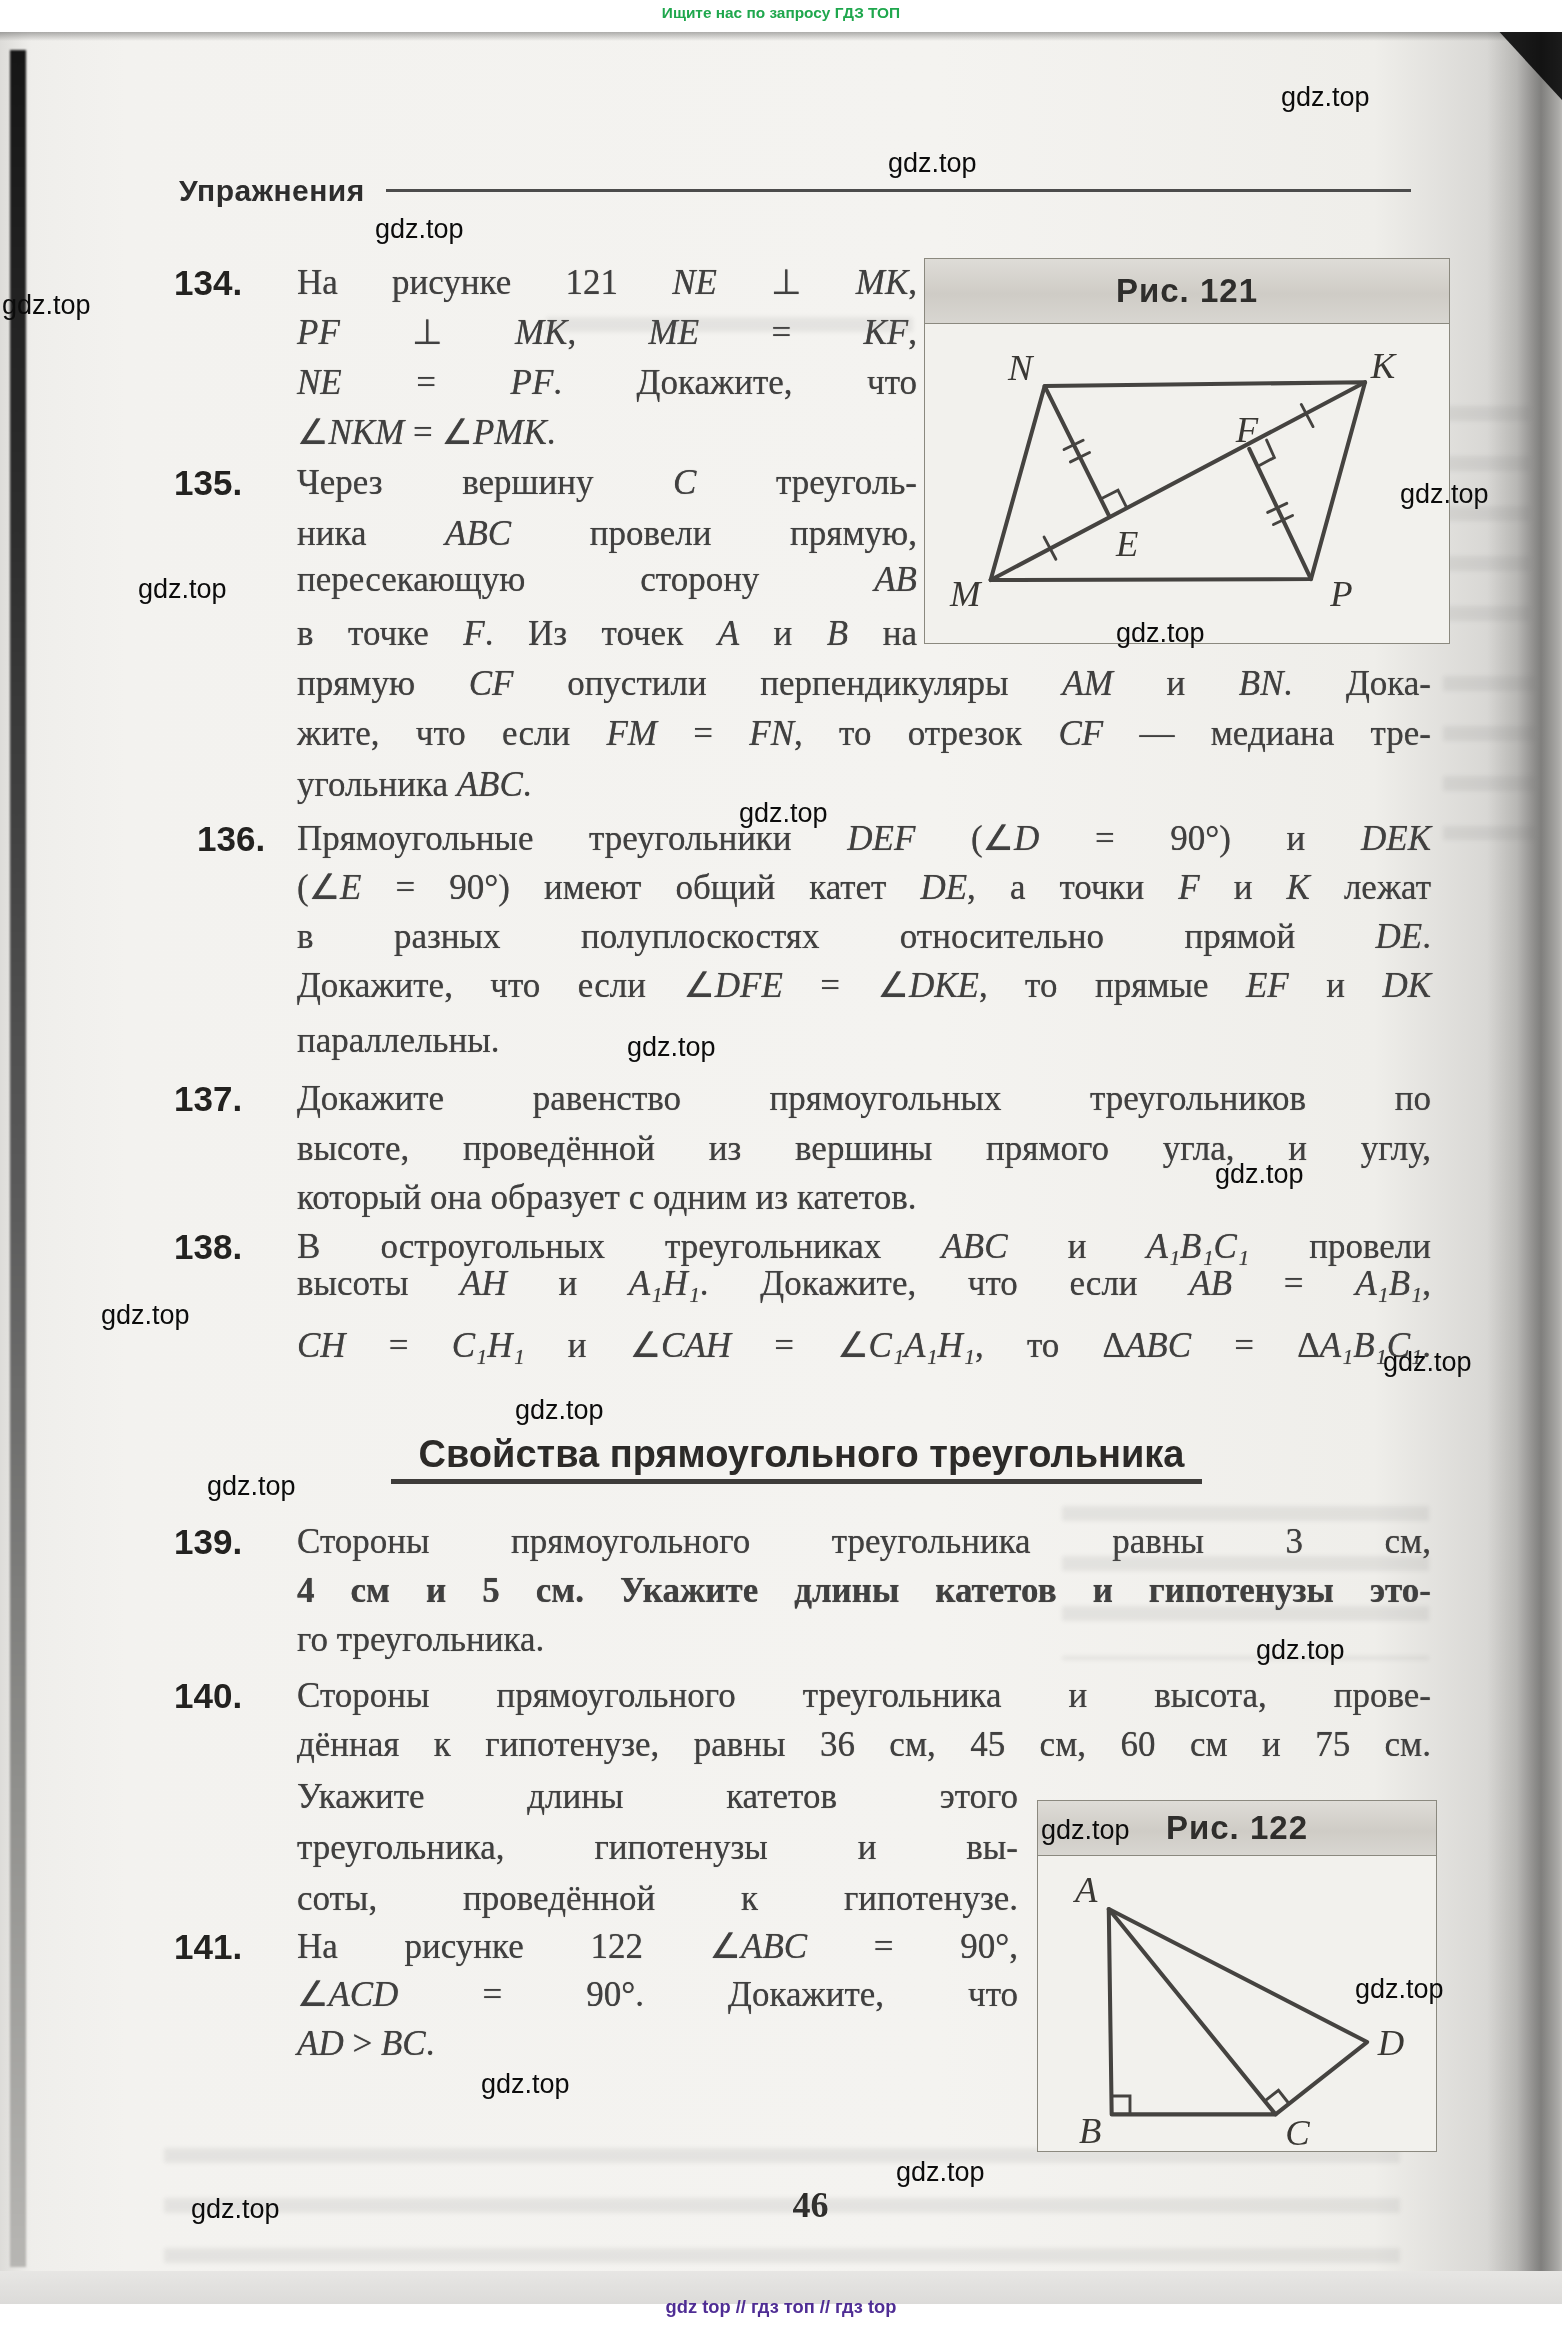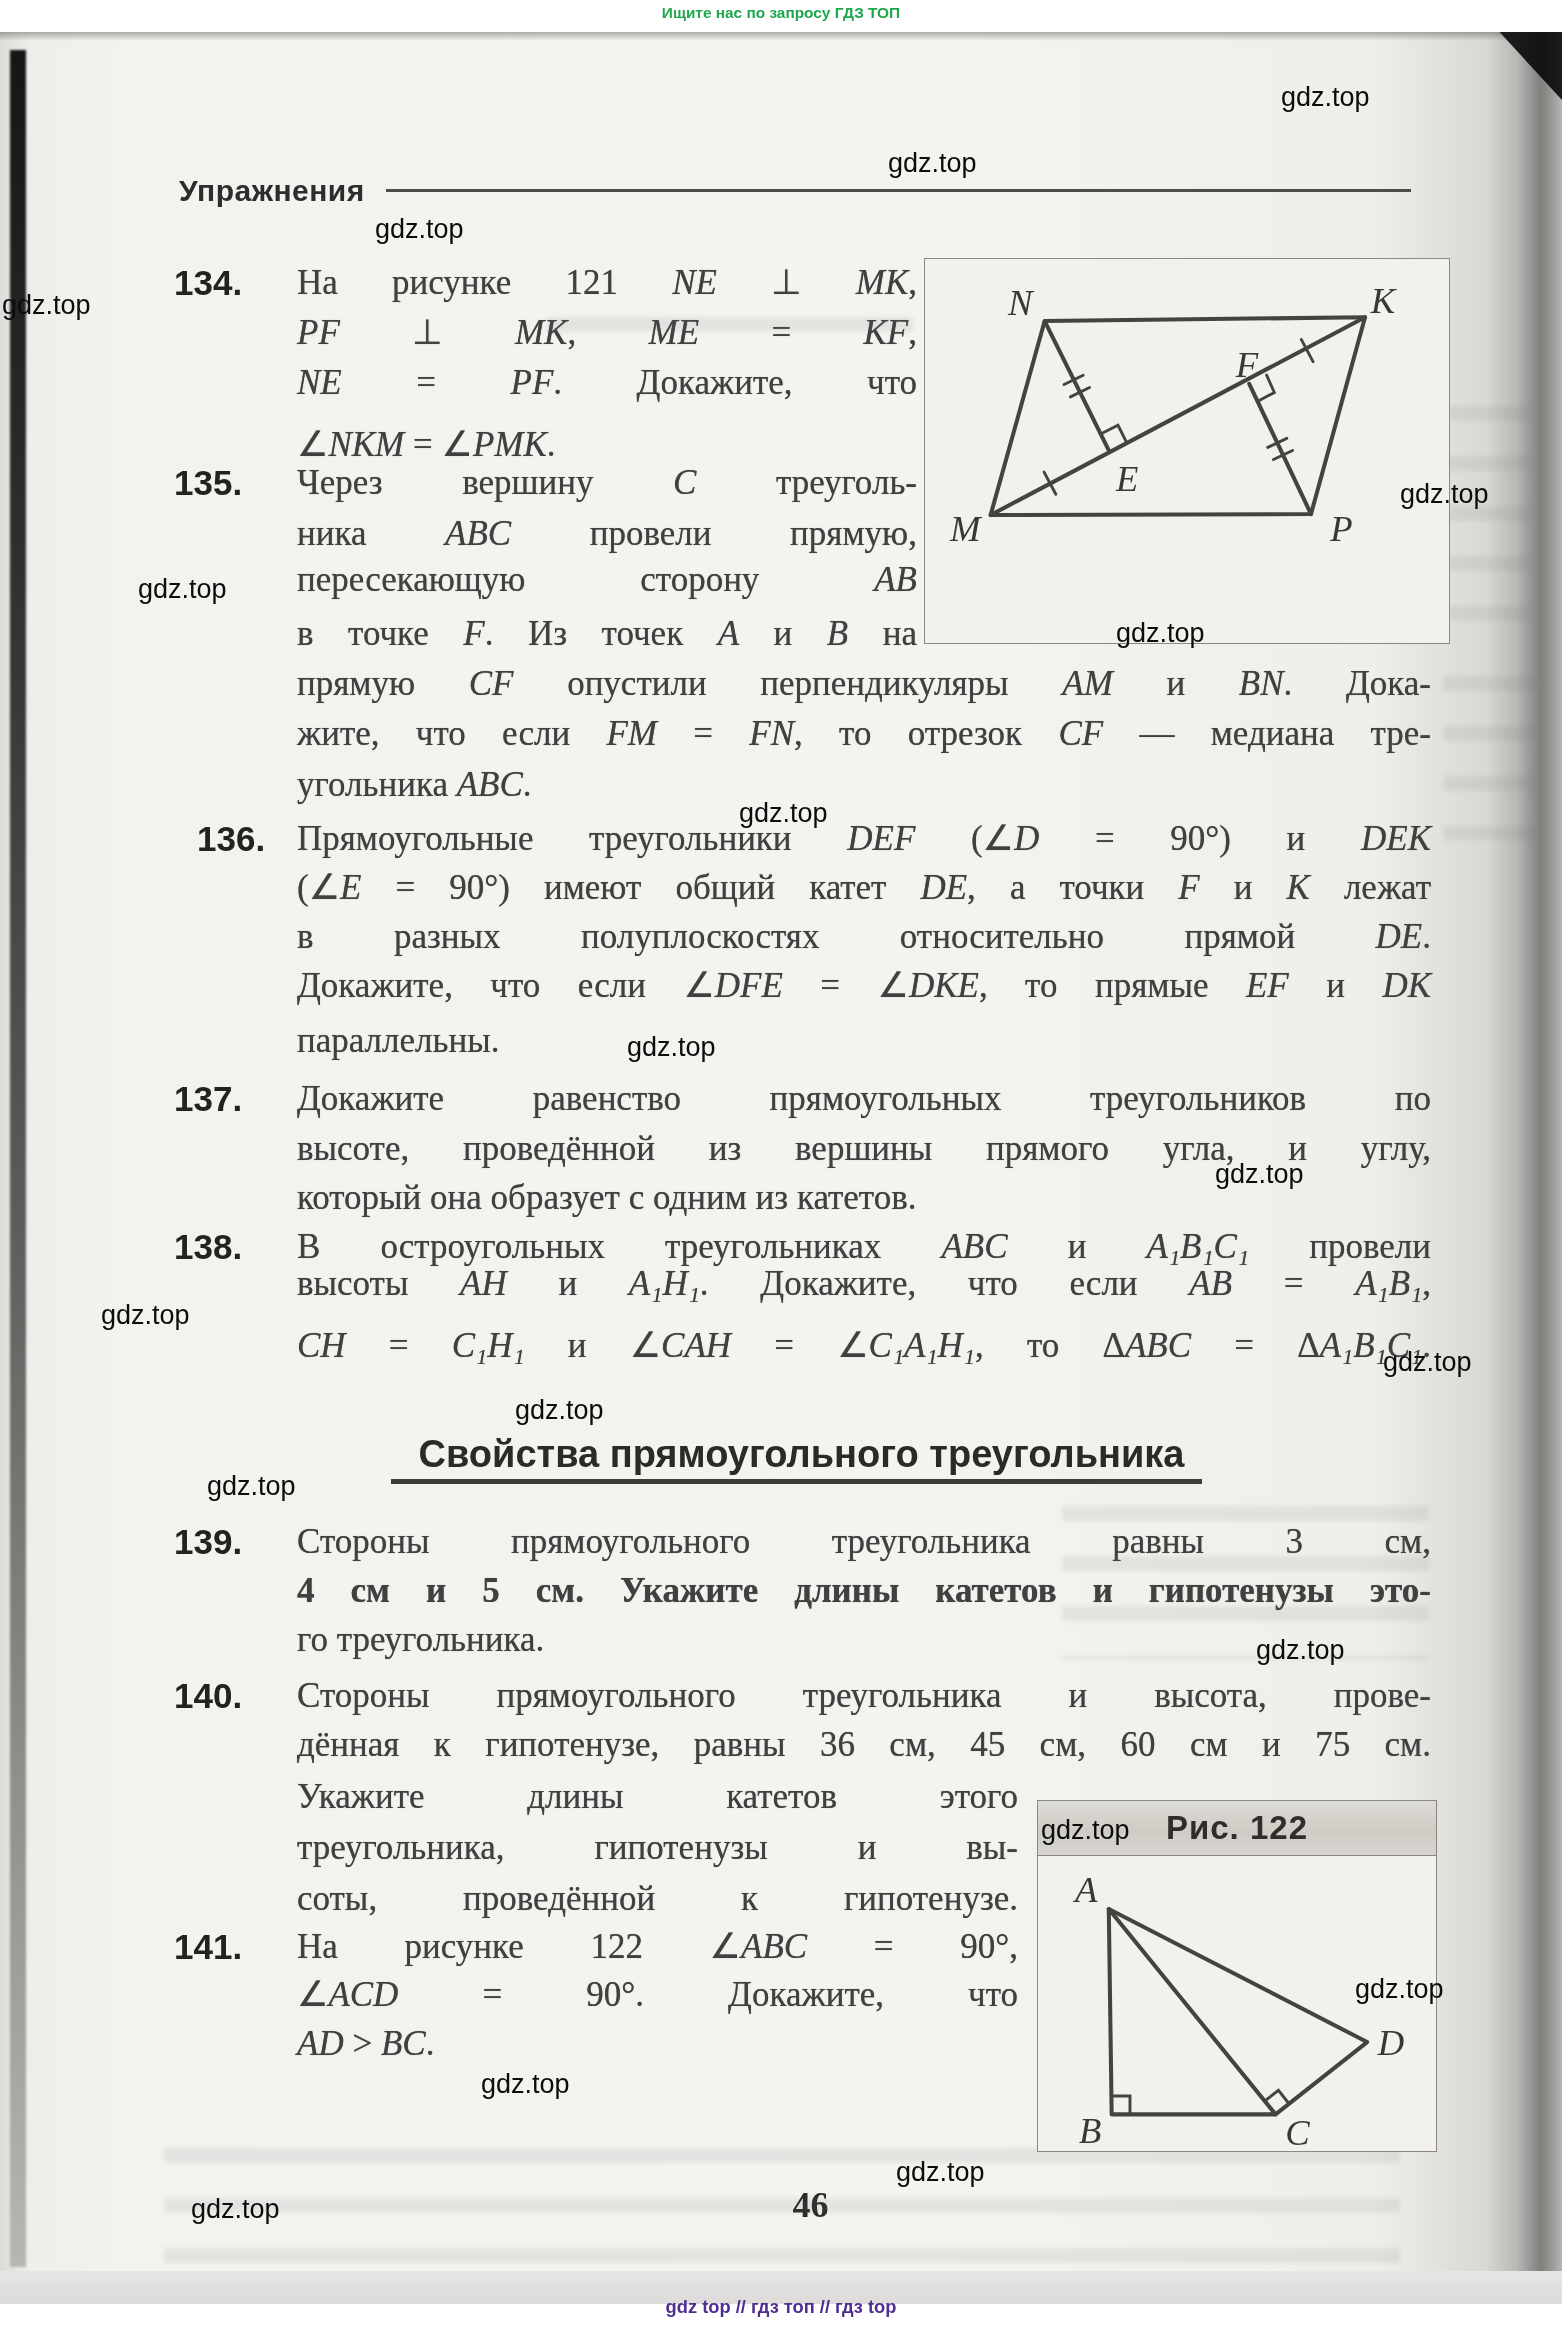--- a/index.html
+++ b/index.html
@@ -82,21 +82,21 @@
 <div class="abs" id="header-rule"></div>
 
 <div class="abs" id="section-heading">Свойства прямоугольного треугольника</div>
 <div class="abs" id="section-rule"></div>
 
 <div id="exercises">
     <div class="abs ex-num" style="left: 174px; top: 263px;">134.</div>
     <div class="abs ex-line just" style="left: 297px; top: 263px; width: 620px;">На рисунке 121 <i>NE</i> ⊥ <i>MK</i>,</div>
     <div class="abs ex-line just" style="left: 297px; top: 313px; width: 620px;"><i>PF</i> ⊥ <i>MK</i>, <i>ME</i> = <i>KF</i>,</div>
     <div class="abs ex-line just" style="left: 297px; top: 363px; width: 620px;"><i>NE</i> = <i>PF</i>. Докажите, что</div>
-    <div class="abs ex-line" style="left: 297px; top: 413px; width: 620px; margin-top: 12px;">∠<i>NKM</i> = ∠<i>PMK</i>.</div>
+    <div class="abs ex-line" style="left: 297px; top: 413px; width: 620px;">∠<i>NKM</i> = ∠<i>PMK</i>.</div>
     <div class="abs ex-num" style="left: 174px; top: 463px;">135.</div>
     <div class="abs ex-line just" style="left: 297px; top: 463px; width: 620px;">Через вершину <i>C</i> треуголь-</div>
     <div class="abs ex-line just" style="left: 297px; top: 514px; width: 620px;">ника <i>ABC</i> провели прямую,</div>
     <div class="abs ex-line just" style="left: 297px; top: 560px; width: 620px;">пересекающую сторону <i>AB</i></div>
     <div class="abs ex-line just" style="left: 297px; top: 614px; width: 620px;">в точке <i>F</i>. Из точек <i>A</i> и <i>B</i> на</div>
     <div class="abs ex-line just" style="left: 297px; top: 664px; width: 1134px;">прямую <i>CF</i> опустили перпендикуляры <i>AM</i> и <i>BN</i>. Дока-</div>
     <div class="abs ex-line just" style="left: 297px; top: 714px; width: 1134px;">жите, что если <i>FM</i> = <i>FN</i>, то отрезок <i>CF</i> — медиана тре-</div>
     <div class="abs ex-line" style="left: 297px; top: 765px; width: 1134px;">угольника <i>ABC</i>.</div>
     <div class="abs ex-num" style="left: 174px; top: 819px; margin-left: 23px;">136.</div>
     <div class="abs ex-line just" style="left: 297px; top: 819px; width: 1134px;">Прямоугольные треугольники <i>DEF</i> (∠<i>D</i> = 90°) и <i>DEK</i></div>
@@ -122,20 +122,23 @@
     <div class="abs ex-line just" style="left: 297px; top: 1777px; width: 721px;">Укажите длины катетов этого</div>
     <div class="abs ex-line just" style="left: 297px; top: 1828px; width: 721px;">треугольника, гипотенузы и вы-</div>
     <div class="abs ex-line just" style="left: 297px; top: 1879px; width: 721px;">соты, проведённой к гипотенузе.</div>
     <div class="abs ex-num" style="left: 174px; top: 1927px;">141.</div>
     <div class="abs ex-line just" style="left: 297px; top: 1927px; width: 721px;">На рисунке 122 ∠<i>ABC</i> = 90°,</div>
     <div class="abs ex-line just" style="left: 297px; top: 1975px; width: 721px;">∠<i>ACD</i> = 90°. Докажите, что</div>
     <div class="abs ex-line" style="left: 297px; top: 2024px; width: 721px;"><i>AD</i> &gt; <i>BC</i>.</div>
   </div>
 
 <div class="abs fig" id="fig121">
+  <div class="fig-header">
+    <span class="fig-title">Рис. 121</span>
+  </div>
   <svg width="524" height="321" viewBox="0 0 543 332">
     <path class="edge" d="M124,64 L456,60 L400,264 L68,265 Z"></path>
     <path class="edge" d="M68,265 L456,60"></path>
     <path class="edge" d="M124,64 L191,199"></path>
     <path class="edge" d="M400,264 L336,129"></path>
 
     <polyline class="mark" points="182,181 200,172 209,190"></polyline>
     <polyline class="mark" points="345,147 362,138 354,120"></polyline>
 
     <path class="mark" d="M163.9,120.2 L144.1,129.8"></path>

